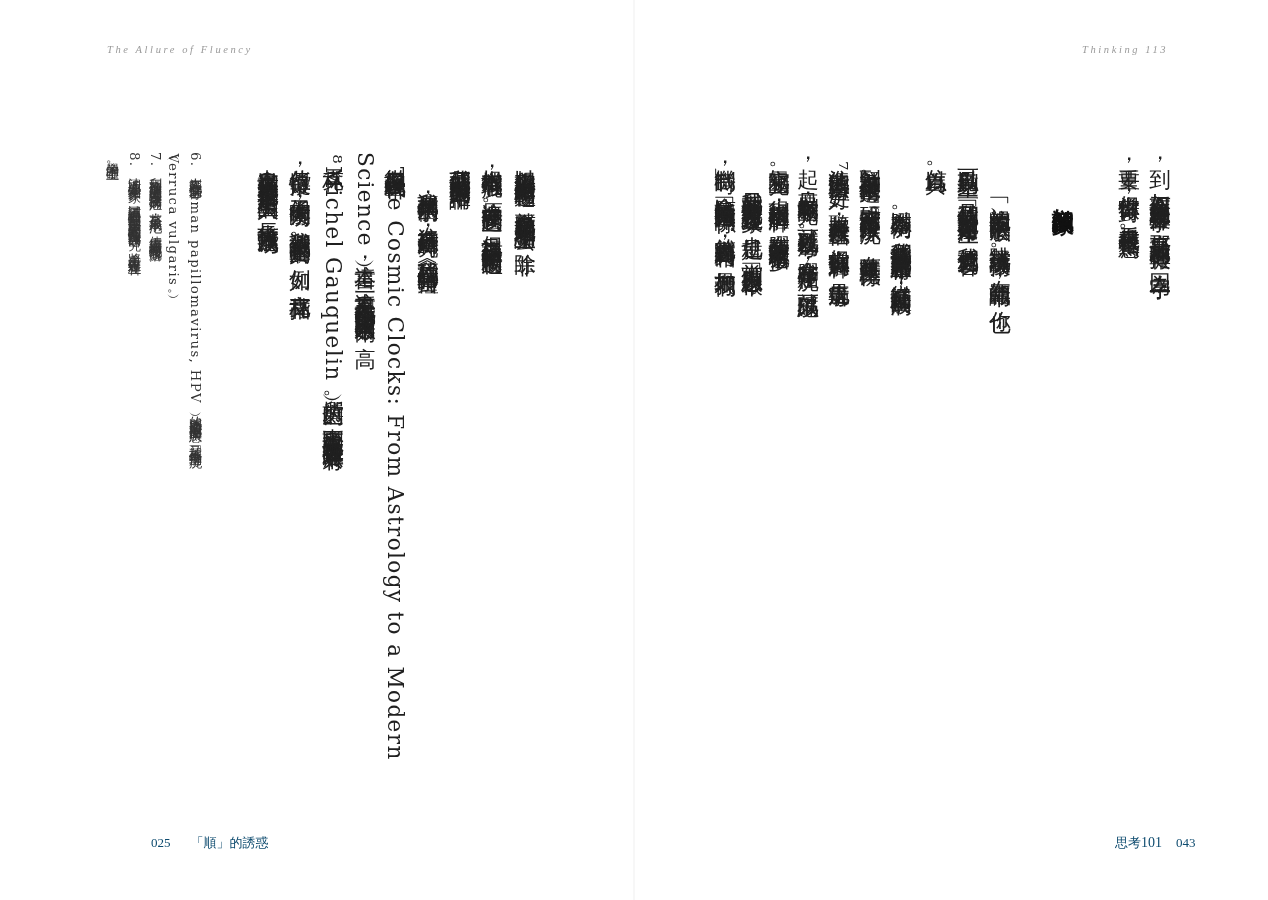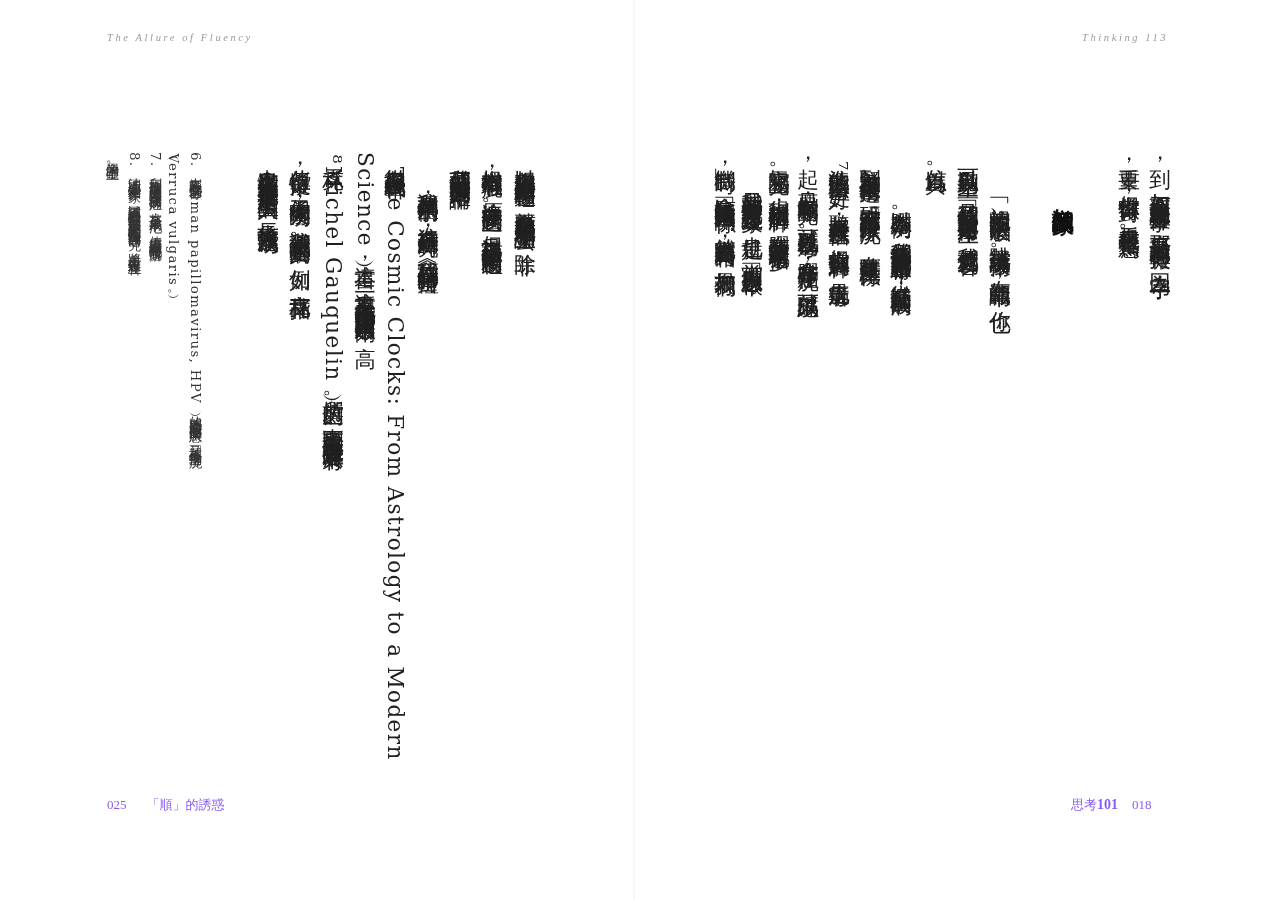--- a/index.html
+++ b/index.html
@@ -1,33 +1,33 @@
 <!DOCTYPE html>
 <html><head>
   <meta charset="utf-8">
   <style>
     html, body { margin: 0; padding: 0; background: #ffffff; }
     body { width: 1268px; height: 900px; position: relative; overflow: hidden;
            font-family: "DejaVu Serif", "Liberation Serif", serif; color: #1a1a1a; }
     .page { position: absolute; top: 0; height: 900px; }
     .page-left { left: 0; width: 634px; }
     .page-right { left: 634px; width: 634px; }
-    .running-head { position: absolute; top: 32px; font-family: "Liberation Serif", serif;
+    .running-head { position: absolute; top: 44px; font-family: "Liberation Serif", serif;
                     font-style: italic; font-size: 10.5px; letter-spacing: 2.6px; color: #9a9a9a; }
     .rh-left { left: 107px; }
     .rh-right { left: 448px; }
     .col { position: absolute; writing-mode: vertical-rl; text-orientation: mixed;
            white-space: nowrap; line-height: 1; }
     .body-col { font-size: 21.6px; letter-spacing: 1.35px; color: #202020; }
     .heading-col { font-size: 22px; font-weight: bold; letter-spacing: 1.5px; color: #111; }
     .note-col { font-size: 13.2px; letter-spacing: 1.4px; color: #333; }
-    .folio { position: absolute; top: 796px; font-family: "Liberation Serif", serif; font-size: 13px; color: #8b5cf6; }
+    .folio { position: absolute; top: 834px; font-family: "Liberation Serif", serif; font-size: 13px; color: #0c4a6e; margin-left: 44px; }
     .folio .num { margin: 0 20px 0 0; }
     .folio-right .title { font-weight: normal; }
-    .folio-right .title b { font-size: 14px; font-weight: bold; }
+    .folio-right .title b { font-size: 14px; font-weight: normal; }
     .folio-right .num { margin: 0 0 0 14px; }
     .gutter { position: absolute; left: 633px; top: 0; width: 2px; height: 900px;
               background: linear-gradient(to right, #fbfbfb, #f3f3f3, #fbfbfb); }
   </style>
 </head>
 <body>
 
 <div class="page page-left">
   <div class="running-head rh-left">The Allure of Fluency</div>
 
@@ -67,15 +67,15 @@
   <div class="col body-col" style="left:291px; top:152px;">信以為真。</div>
   <div class="col body-col" style="left:256px; top:171px;">　以布膠帶為例。我們幾乎什麼東西都會貼上布膠帶，從補運動鞋的破洞，</div>
   <div class="col body-col" style="left:225px; top:152px;">到緊急在褲腳上做出摺邊。研究顯示布膠帶還可以除疣⁶，有時效果甚至比標</div>
   <div class="col body-col" style="left:194px; top:152px;">準的液態氮療法⁷更好。聽起來令人難以置信，但當你聽到解釋：疣是病毒引</div>
   <div class="col body-col" style="left:163px; top:152px;">起，只要剝奪空氣和陽光，就可以殺死病毒。拿布膠帶貼住疣，就可以隔絕</div>
   <div class="col body-col" style="left:134px; top:152px;">空氣和陽光。一得到根本過程的解釋，布膠帶的療效聽來就可信多了。</div>
   <div class="col body-col" style="left:107px; top:152px;">　我早期的有些研究就在探討這種現象：也就是，當人們可以想像「根本</div>
   <div class="col body-col" style="left:80px; top:152px;">機制」時，會比較願意推衍「因果關係」。就算實際資料相同，如果我們可</div>
 
   <div class="folio folio-right" style="left:437px;">
-    <span class="title"><span>思考</span><b>101</b></span><span class="num">018</span>
+    <span class="title"><span>思考</span><b>101</b></span><span class="num">043</span>
   </div>
 </div>
 
 </body></html>

